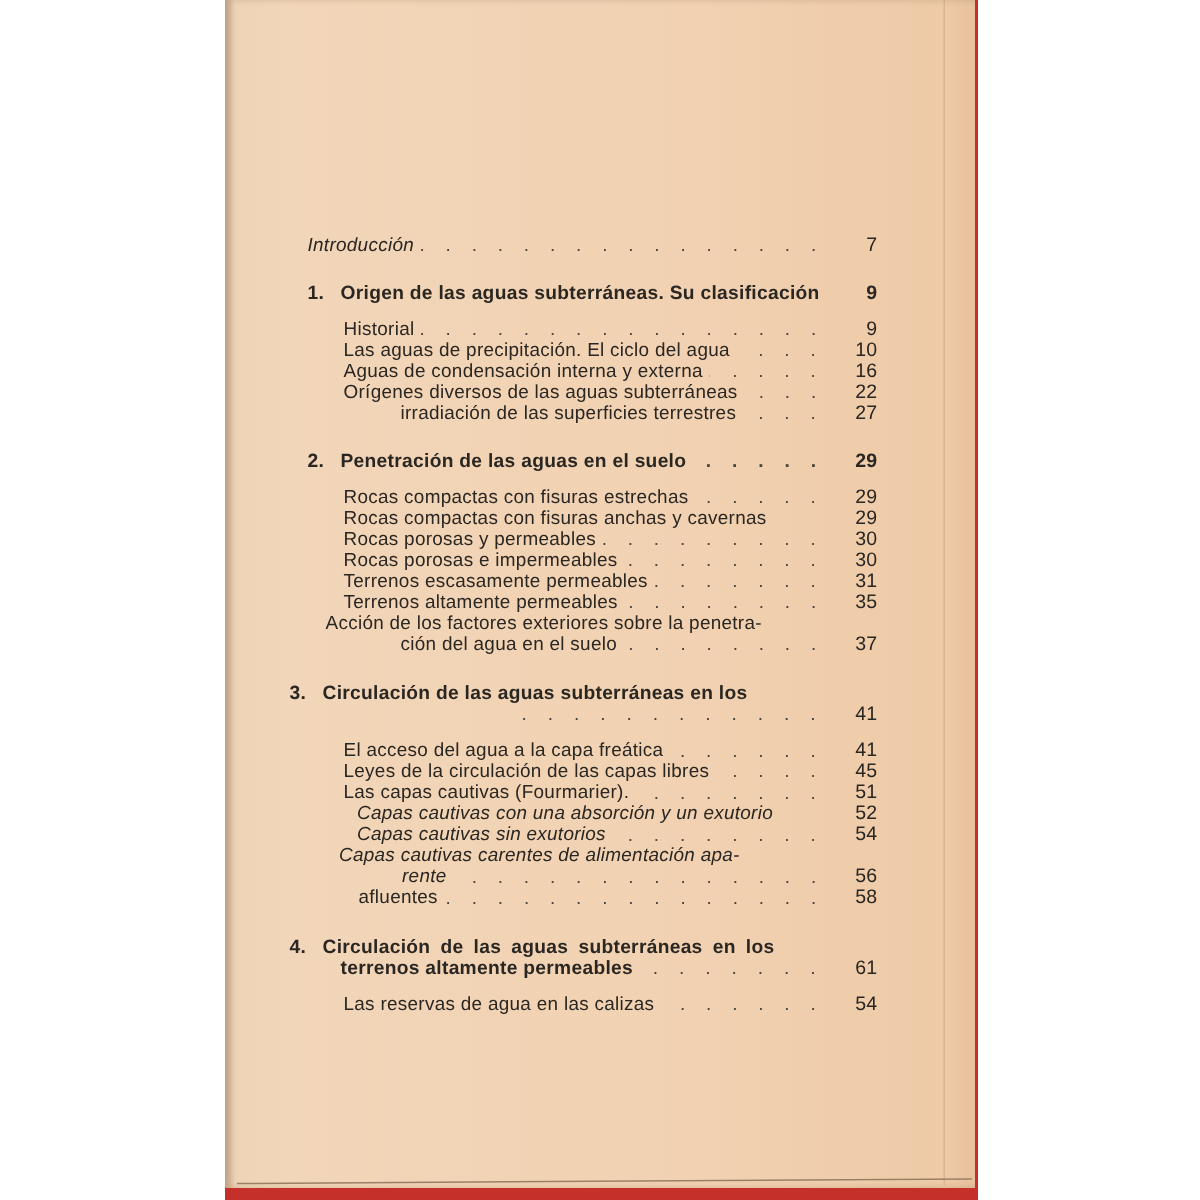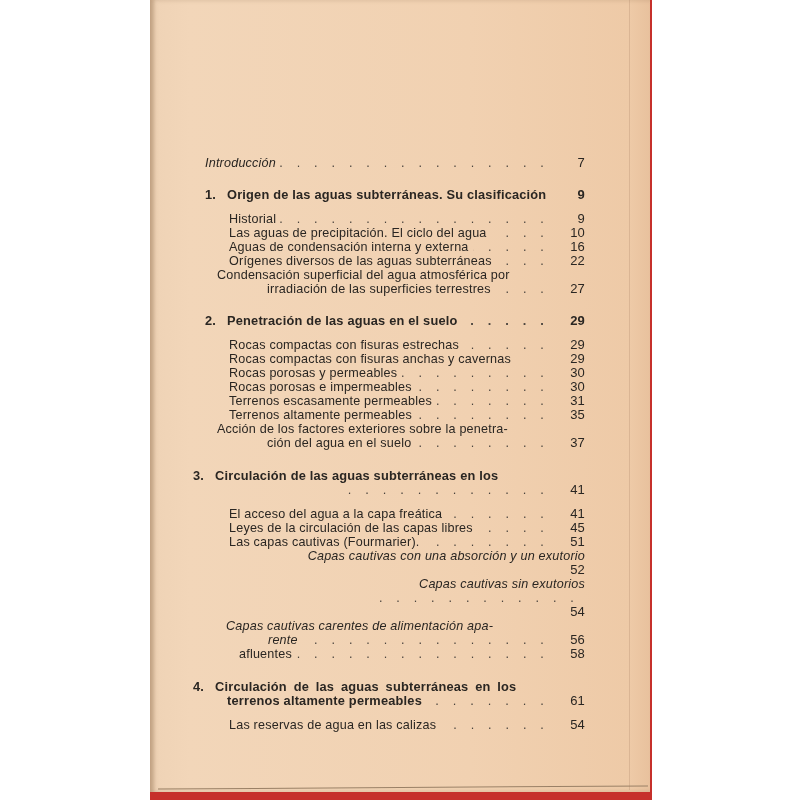--- a/index.html
+++ b/index.html
@@ -34,21 +34,21 @@
     .row .lead {
       flex: 1; overflow: hidden; white-space: nowrap; margin: 0 6px 0 4px;
       color: #4a443e; letter-spacing: 5.2px; text-align: right; direction: rtl;
     }
     .row .pg { width: 30px; text-align: right; font-size: 13px; }
     .intro { margin-top: 8px; }
     .intro .txt { font-style: italic; }
     .chap { font-weight: bold; font-size: 12.8px; }
     .chap .num { display: inline-block; width: 22px; }
     .sub { padding-left: 24px; }
-    .sub2 { padding-left: 33px; font-style: italic; flex-direction: column; }
+    .sub2 { padding-left: 33px; font-style: italic; }
     .chapgap { margin-top: 18px; }
     .subgap { margin-top: 10px; }
     .ml-line { white-space: nowrap; }
   </style>
 </head>
 <body>
 
 <div class="cover"></div>
 <div class="page"></div>
 <div class="foldline"></div>
@@ -81,21 +81,20 @@
       <span class="txt">Aguas de condensación interna y externa</span>
       <span class="lead">. . . . . .</span>
       <span class="pg">16</span>
     </div>
     <div class="row">
       <span class="txt">Orígenes diversos de las aguas subterráneas</span>
       <span class="lead">. . . . .</span>
       <span class="pg">22</span>
     </div>
     <div>
-      <div class="ml-line">Condensación superficial del agua atmosférica por</div>
       <div class="row">
         <span class="txt" style="padding-left:38px">irradiación de las superficies terrestres</span>
         <span class="lead">. . . . . .</span>
         <span class="pg">27</span>
       </div>
     </div>
   </div>
 
   <div class="row chap chapgap">
     <span class="txt"><span class="num">2.</span><span>Penetración de las aguas en el suelo</span></span>

